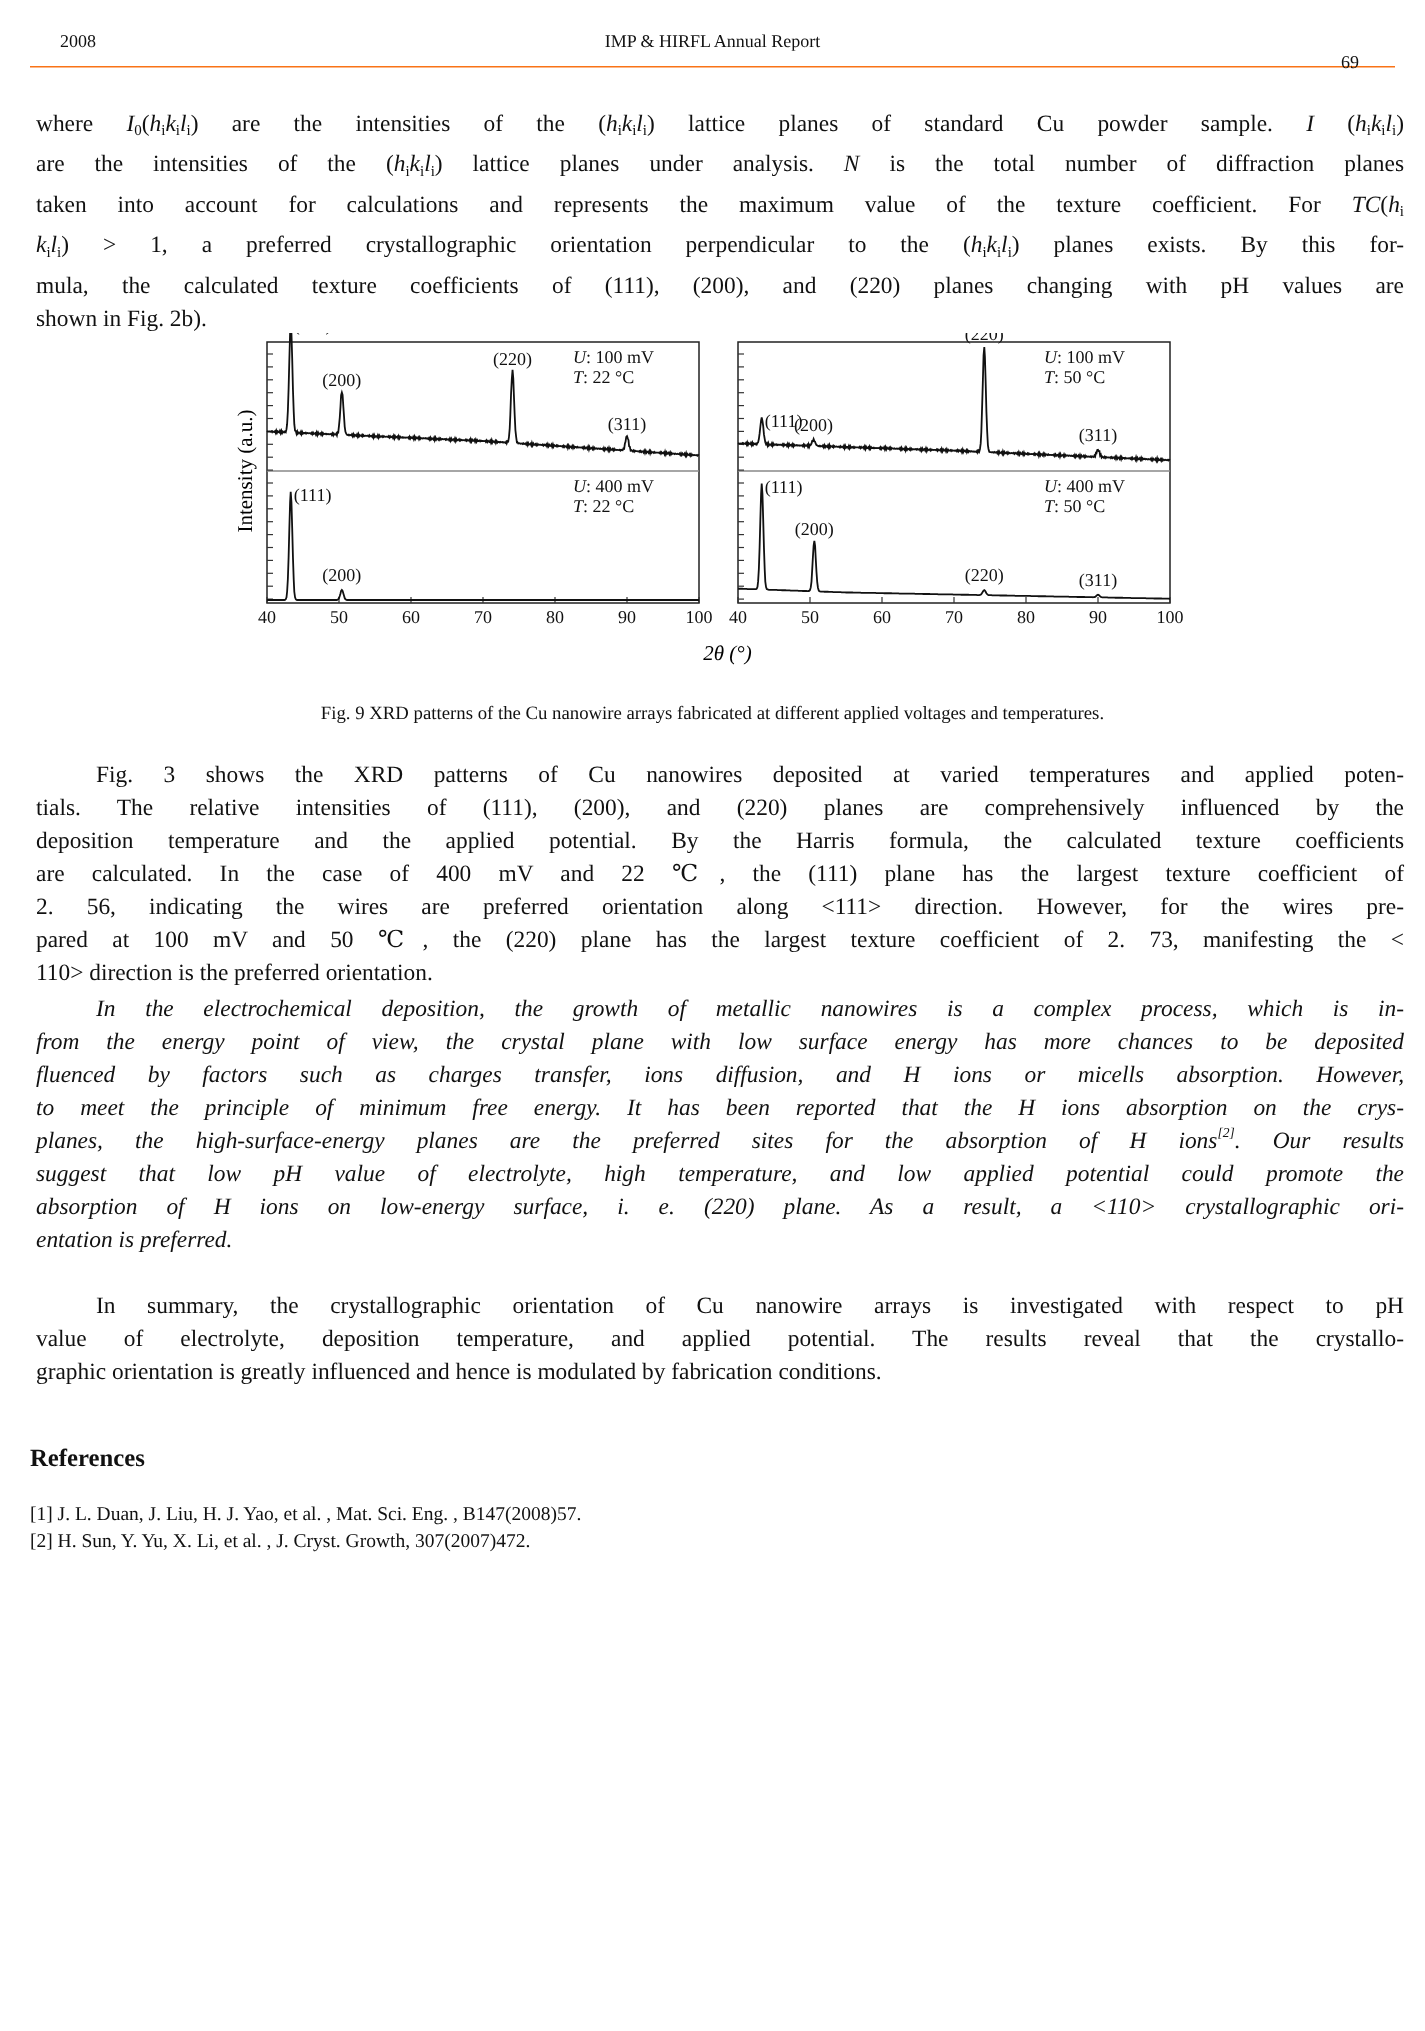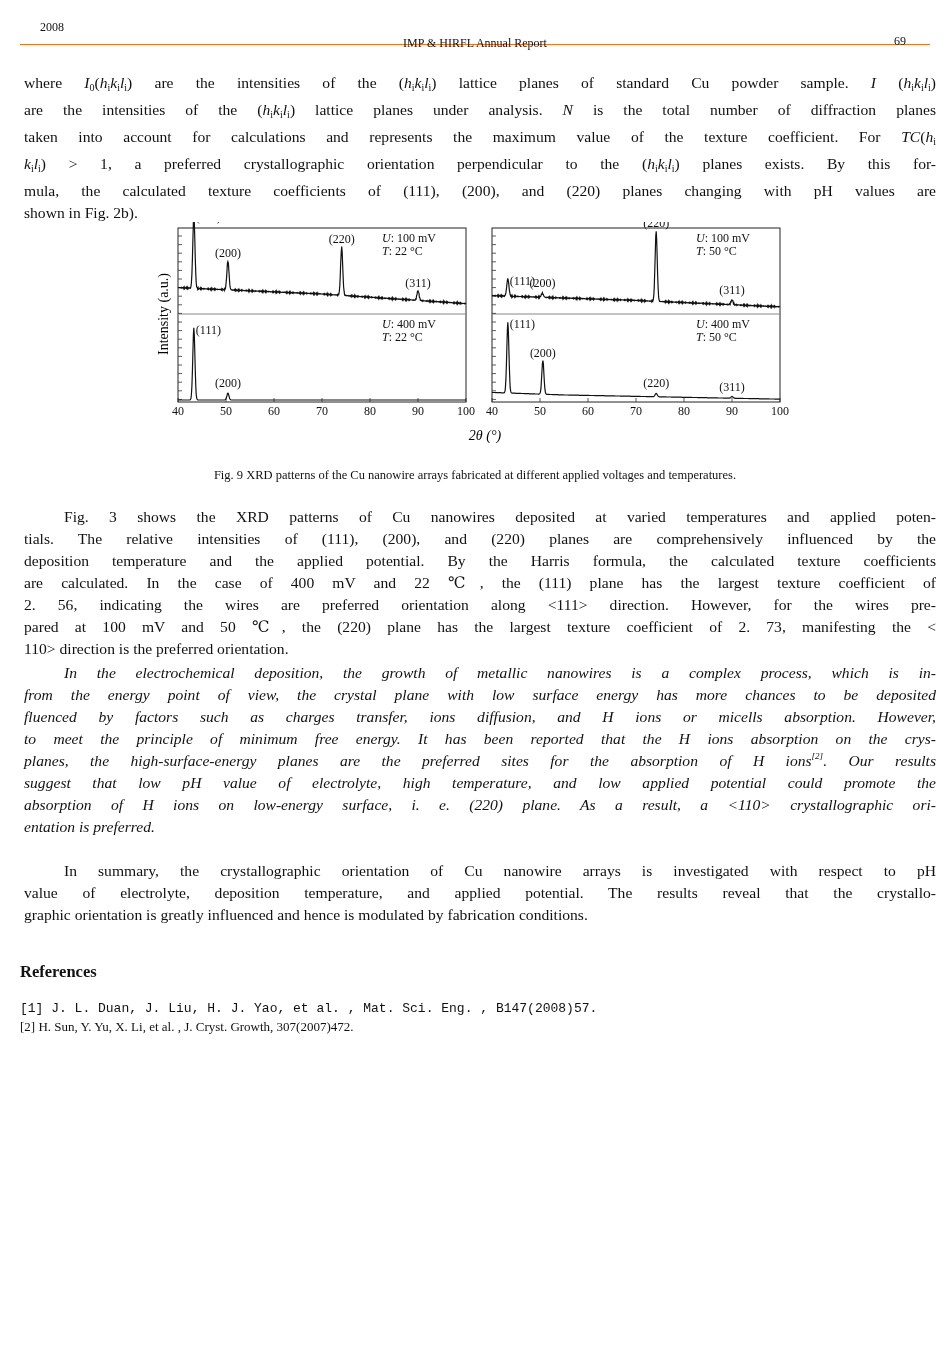--- a/index.html
+++ b/index.html
@@ -1,21 +1,21 @@
 <!DOCTYPE html>
 <html><head>
 <meta charset="utf-8">
 <style>
   html, body { margin:0; padding:0; background:#ffffff; }
   body { width:950px; height:1354px; position:relative; overflow:hidden;
          font-family:"Liberation Serif","DejaVu Serif",serif; color:#111; }
   .header { position:absolute; left:20px; right:20px; top:16px; height:28px;
             border-bottom:1px solid #f97316; font-size:12px; }
   .header .yr { position:absolute; left:20px; top:4px; }
-  .header .ttl { position:absolute; left:0; right:0; text-align:center; top:4px;margin-top:16px; }
+  .header .ttl { position:absolute; left:0; right:0; text-align:center; top:4px; }
   .header .pg { position:absolute; right:24px; top:18px; }
   .para { position:absolute; left:20px; width:912px; font-size:15.6px; line-height:22px;
           text-align:justify; margin:4px; }
   .para .line { display:block; white-space:nowrap; text-align:justify; text-align-last:justify; }
   .para .line.last { text-align-last:left; }
   .indent { padding-left:40px; }
   i { font-style:italic; }
   sub { font-size:10px; vertical-align:-3px; }
   sup { font-size:9px; vertical-align:7px; line-height:0; }
   .fig { position:absolute; left:150px; top:222px; width:660px; height:230px; }
@@ -172,14 +172,14 @@
   <span class="line last">entation is preferred.</span>
 </div>
 
 <div class="para" style="top:856px;">
   <span class="line indent">In summary, the crystallographic orientation of Cu nanowire arrays is investigated with respect to pH</span>
   <span class="line">value of electrolyte, deposition temperature, and applied potential. The results reveal that the crystallo-</span>
   <span class="line last">graphic orientation is greatly influenced and hence is modulated by fabrication conditions.</span>
 </div>
 
 <div class="refhead">References</div>
-<div class="ref" style="top:1001px;font-family:Liberation Mono, monospace;">[1] J. L. Duan, J. Liu, H. J. Yao, et al. , Mat. Sci. Eng. , B147(2008)57.</div>
+<div class="ref" style="top:1001px;">[1] J. L. Duan, J. Liu, H. J. Yao, et al. , Mat. Sci. Eng. , B147(2008)57.</div>
 <div class="ref" style="top:1019px;">[2] H. Sun, Y. Yu, X. Li, et al. , J. Cryst. Growth, 307(2007)472.</div>
 
 </body></html>

